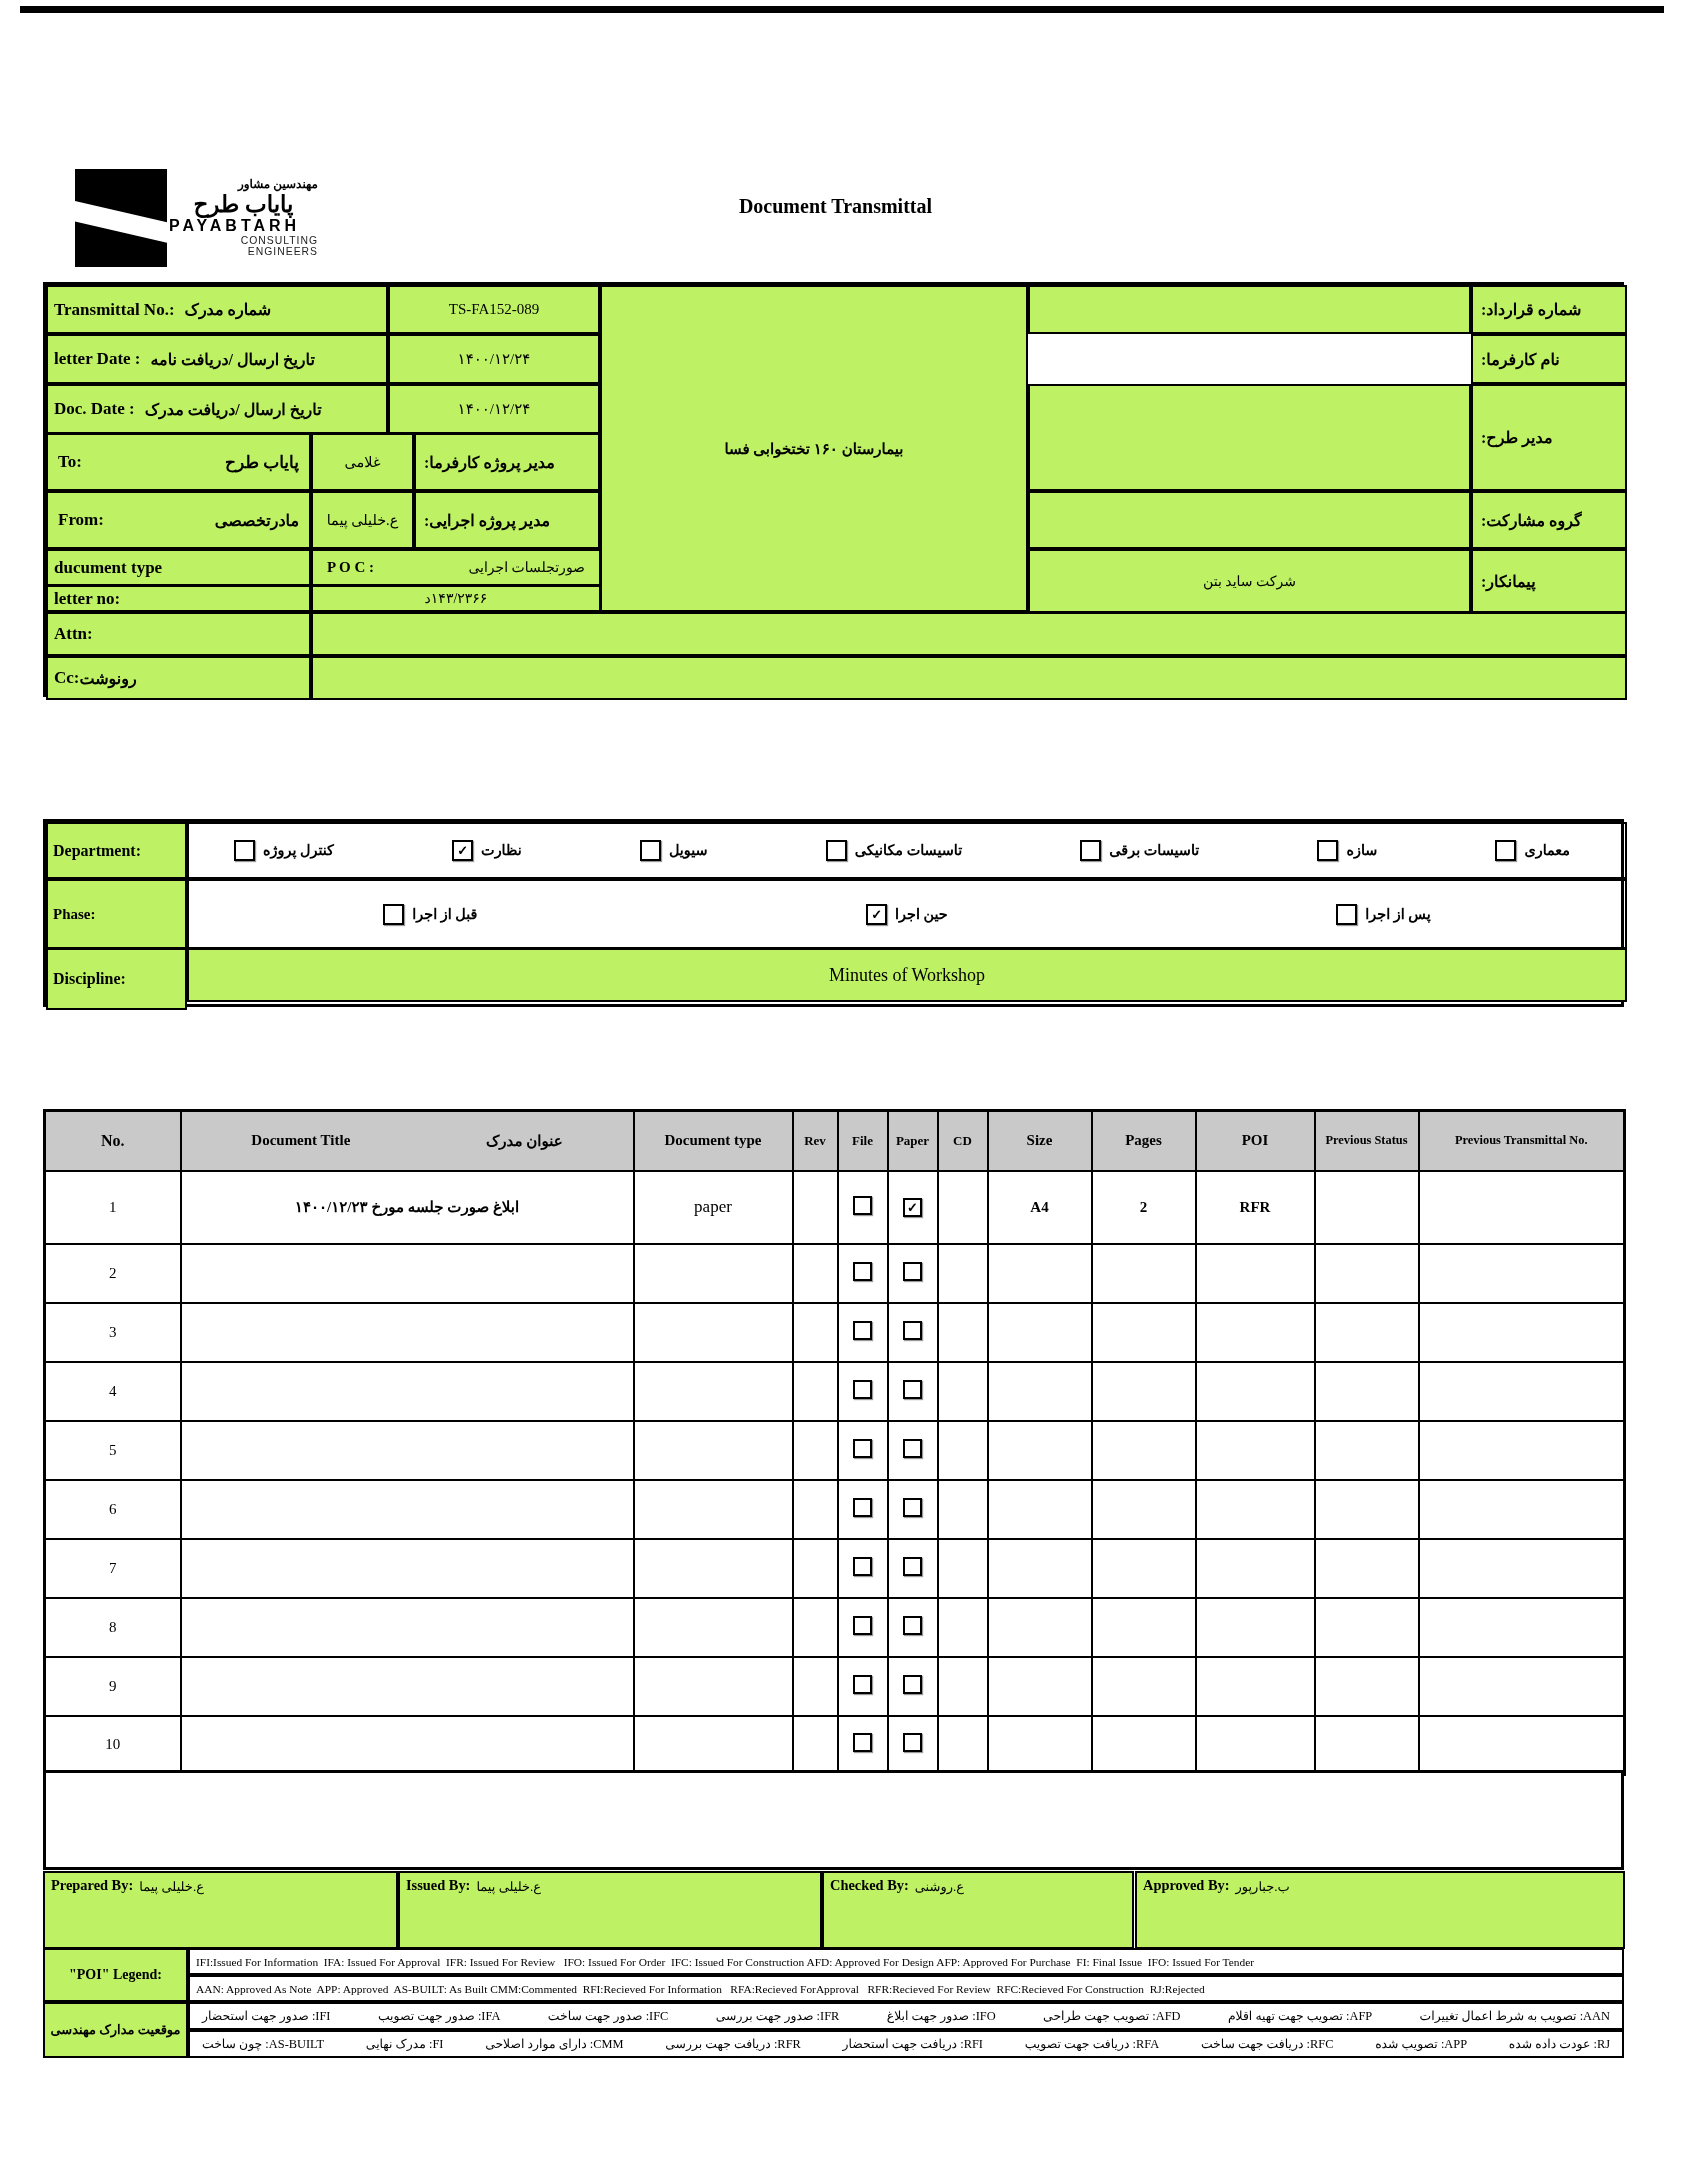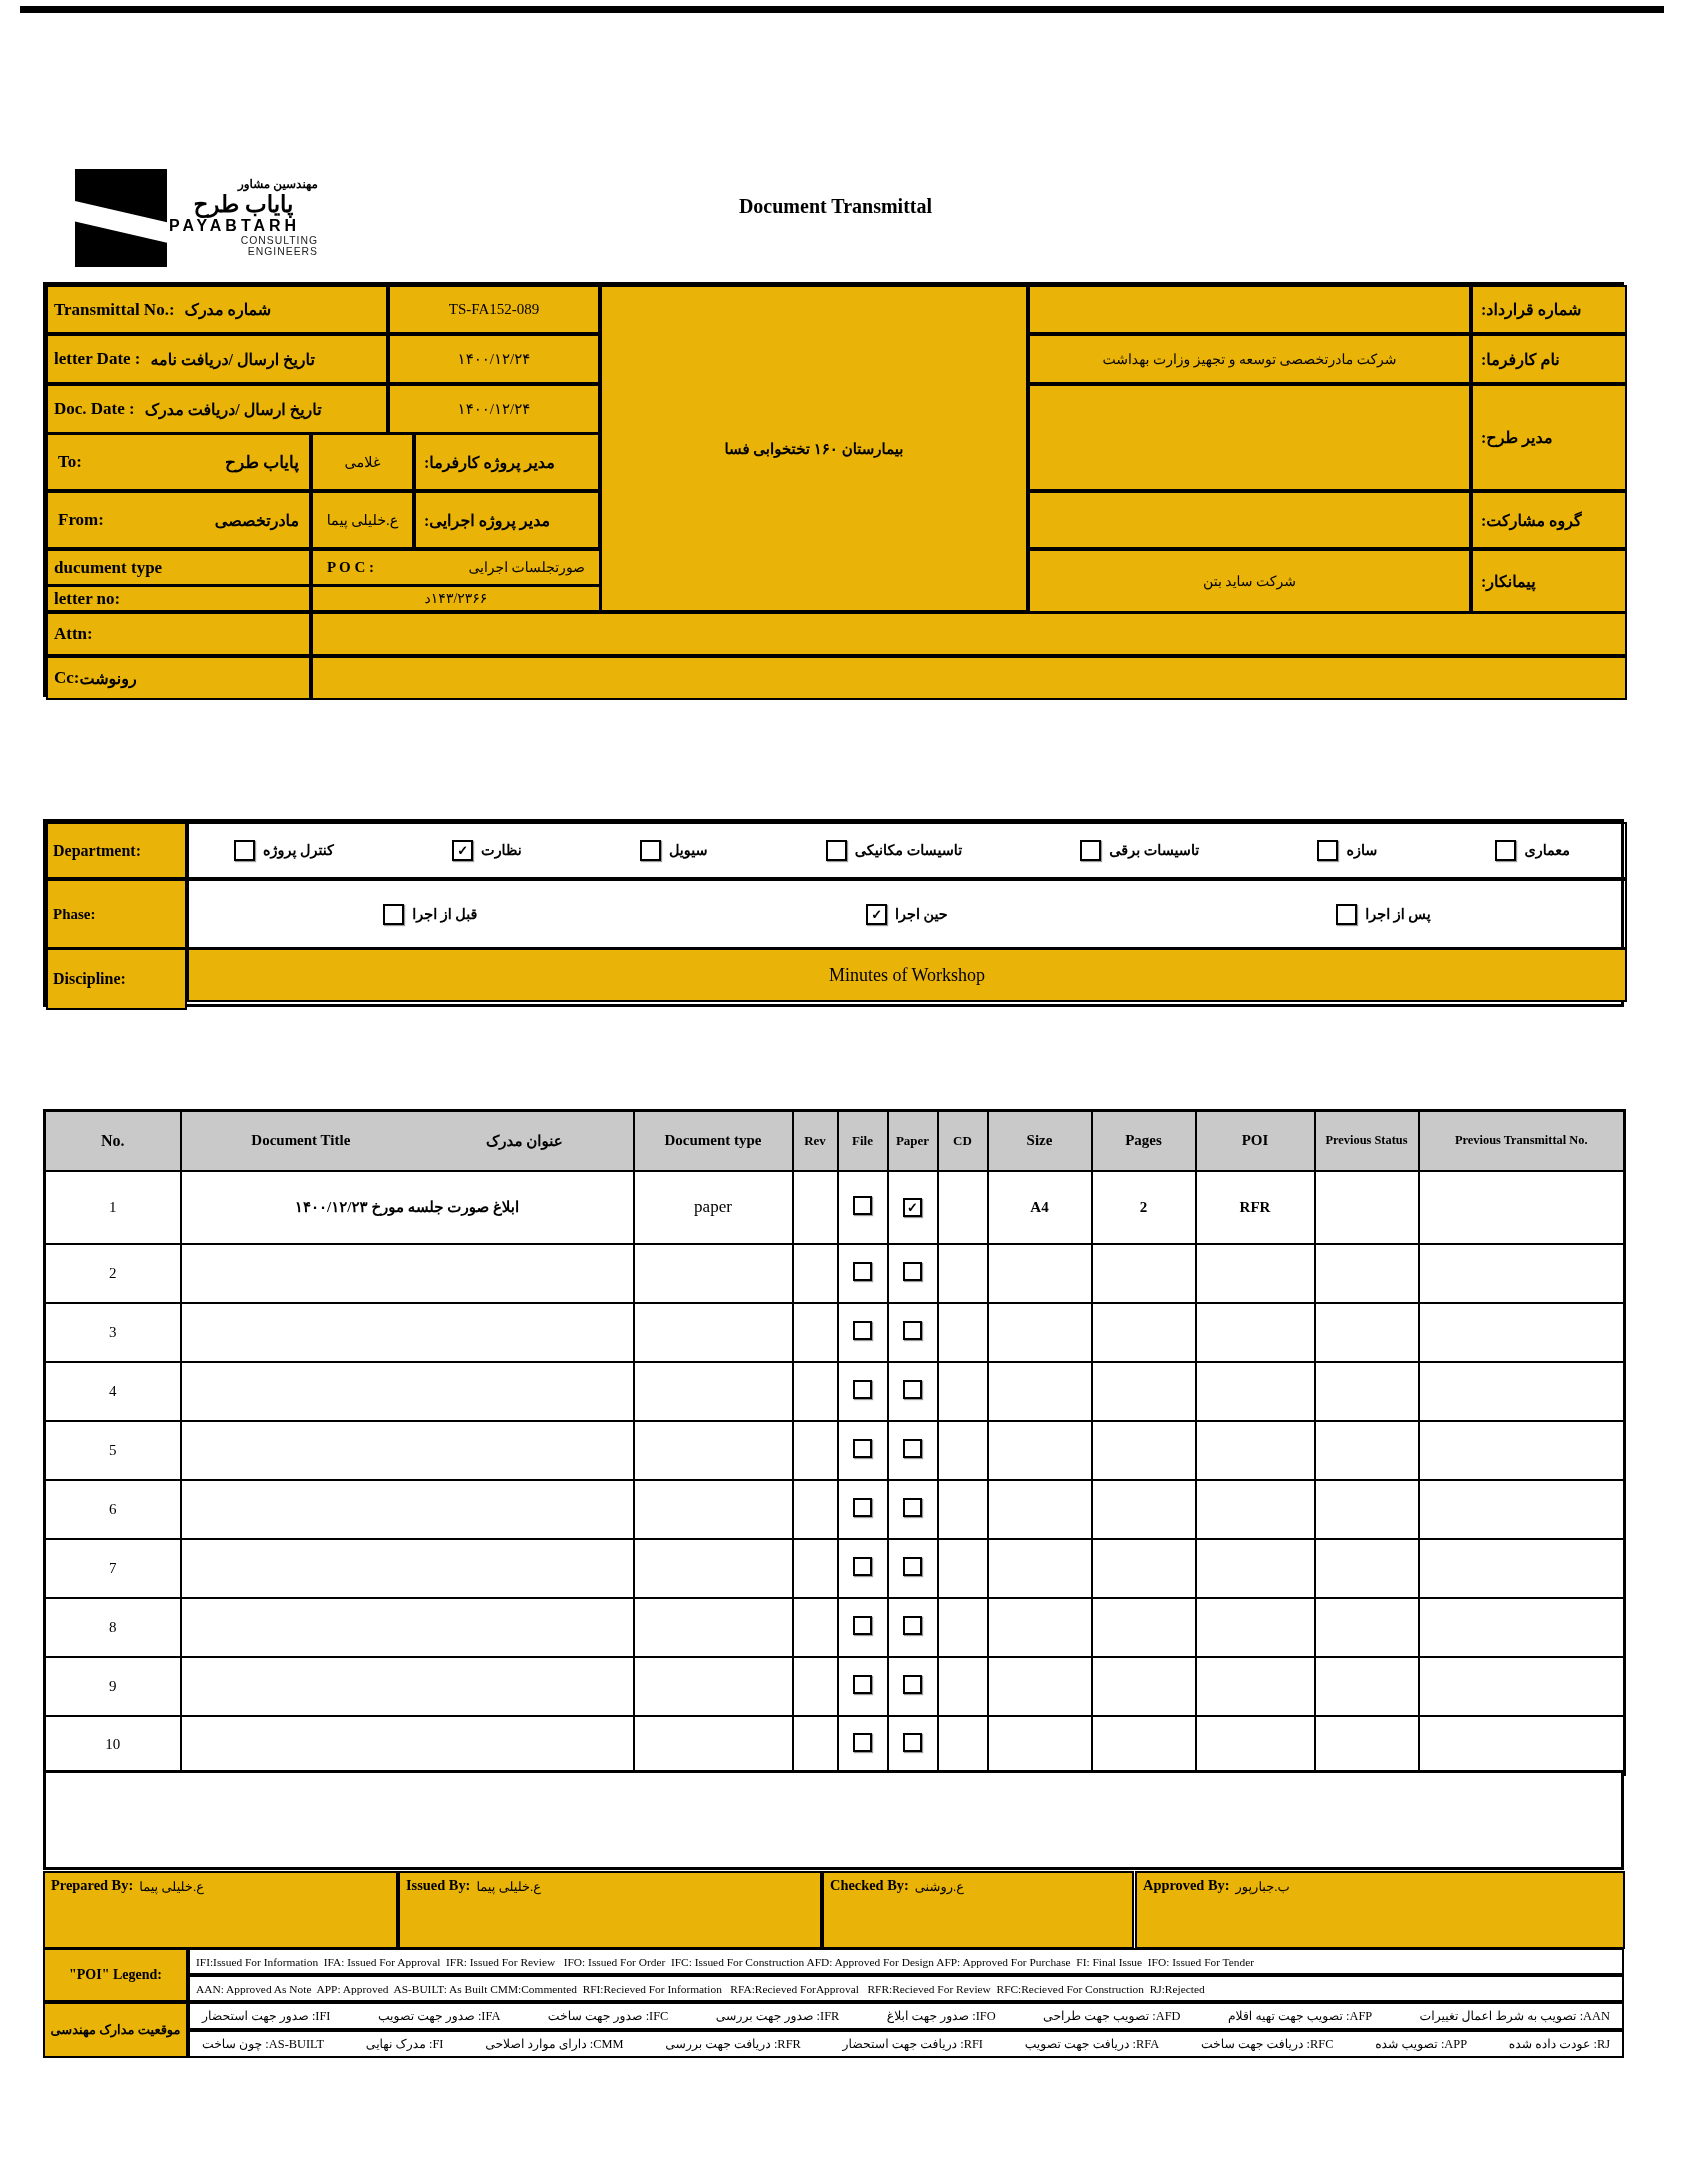--- a/index.html
+++ b/index.html
@@ -2,21 +2,21 @@
 <html><head>
 <meta charset="utf-8">
 <style>
   html,body{margin:0;padding:0;background:#888;}
   #page{position:relative;width:1684px;height:2178px;background:#fff;overflow:hidden;
         font-family:"Liberation Serif",serif;color:#000;}
   .abs{position:absolute;box-sizing:border-box;}
   .b2{border:2px solid #000;}
   .b3{border:3px solid #000;}
   .fa{direction:rtl;}
-  .cell{display:flex;align-items:center;box-sizing:border-box;background:#eab308;}
+  .cell{display:flex;align-items:center;box-sizing:border-box;background:#bef264;}
   .lab-en{font-weight:bold;font-size:17px;}
   .lab-fa{font-weight:bold;font-size:16px;direction:rtl;}
   .val{font-size:15px;justify-content:center;}
   .spread{justify-content:space-between;padding:0 10px;}
   .cen{justify-content:center;}
   .right{justify-content:flex-end;padding:0 8px;}
   .cb{width:17px;height:17px;border:2px solid #000;background:#fff;display:inline-flex;
       align-items:center;justify-content:center;font-size:13px;font-weight:bold;
       box-shadow:1px 1px 1px #999;flex:none;line-height:1;}
   .cb.small{width:15px;height:15px;margin:0 auto;}
@@ -100,21 +100,20 @@
     <div class="abs b2 cell lab-en" style="left:0;top:300px;width:265px;height:27px;padding:0 6px;">letter no:</div>
     <div class="abs b2 cell cen" style="left:265px;top:300px;width:290px;height:27px;font-size:14px;">
       <bdo dir="ltr">د۱۴۳/۲۳۶۶</bdo>
     </div>
 
     <div class="abs b2 cell cen fa" style="left:554px;top:0;width:428px;height:327px;font-size:15px;font-weight:bold;">بیمارستان ۱۶۰ تختخوابی فسا</div>
 
     <div class="abs b2 cell cen" style="left:982px;top:0;width:443px;height:49px;"></div>
     <div class="abs b2 cell right lab-fa" style="left:1425px;top:0;width:156px;height:49px;">شماره قرارداد:</div>
 
-    <div class="abs b2 cell cen fa" style="left:982px;top:49px;width:443px;height:50px;font-size:14px;">شرکت مادرتخصصی توسعه و تجهیز وزارت بهداشت</div>
     <div class="abs b2 cell right lab-fa" style="left:1425px;top:49px;width:156px;height:50px;">نام کارفرما:</div>
 
     <div class="abs b2 cell cen" style="left:982px;top:99px;width:443px;height:107px;"></div>
     <div class="abs b2 cell right lab-fa" style="left:1425px;top:99px;width:156px;height:107px;">مدیر طرح:</div>
 
     <div class="abs b2 cell cen" style="left:982px;top:206px;width:443px;height:58px;"></div>
     <div class="abs b2 cell right lab-fa" style="left:1425px;top:206px;width:156px;height:58px;">گروه مشارکت:</div>
 
     <div class="abs b2 cell cen fa" style="left:982px;top:264px;width:443px;height:64px;font-size:14px;">شرکت ساید بتن</div>
     <div class="abs b2 cell right lab-fa" style="left:1425px;top:264px;width:156px;height:64px;">پیمانکار:</div>

